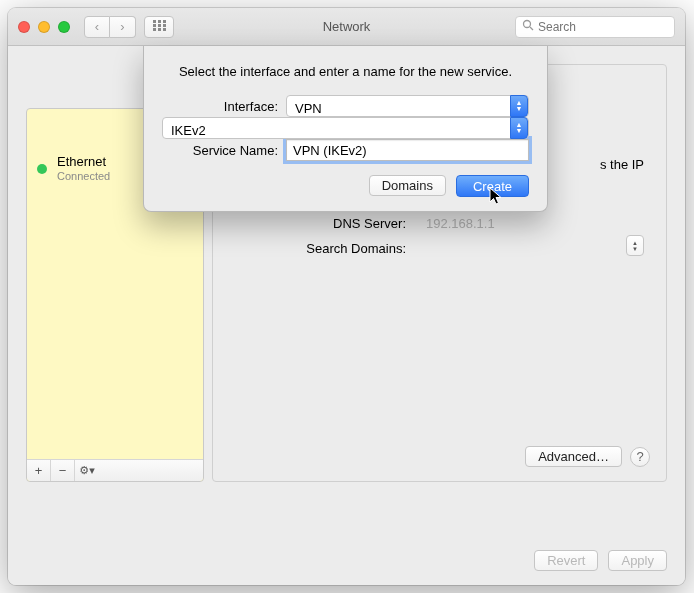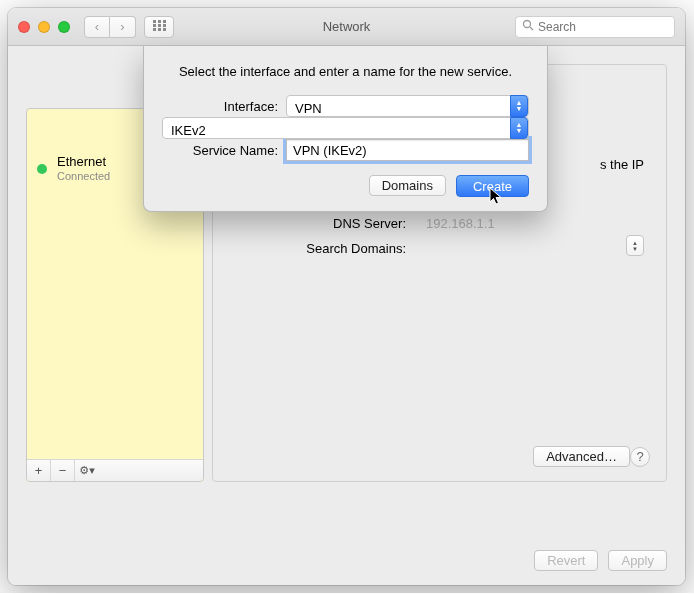--- a/index.html
+++ b/index.html
@@ -110,21 +110,21 @@
     .fval { color: #000; }
     .fval.muted { color: #b0b0b0; }
     .ip-trail { position: absolute; top: 92px; right: 22px; font-size: 13px; color: #000; text-align: center; }
     .select-stub {
       position: absolute; top: 170px; right: 22px;
       width: 18px; height: 21px;
       background: linear-gradient(#fff,#f3f3f3);
       border: 1px solid #c5c5c5; border-radius: 4px;
       display:flex; flex-direction: column; align-items:center; justify-content:center; font-size:6px; color:#555;
     }
-    .adv-row { position: absolute; bottom: 14px; right: 16px; display: flex; align-items: center; }
+    .adv-row { position: absolute; bottom: 14px; right: 16px; display: flex; align-items: center; gap: 8px; }
     .mac-btn {
       background: linear-gradient(#fff, #f2f2f2);
       border: 1px solid #c5c5c5; border-radius: 4px;
       height: 21px; padding: 0 12px;
       font-size: 13px; color: #222; display: inline-flex; align-items: center; justify-content:center;
     }
     .mac-btn.disabled { color: #b8b8b8; }
     .help-circle {
       width: 20px; height: 20px; border-radius: 50%;
       border: 1px solid #c5c5c5; background: linear-gradient(#fff,#f0f0f0);

